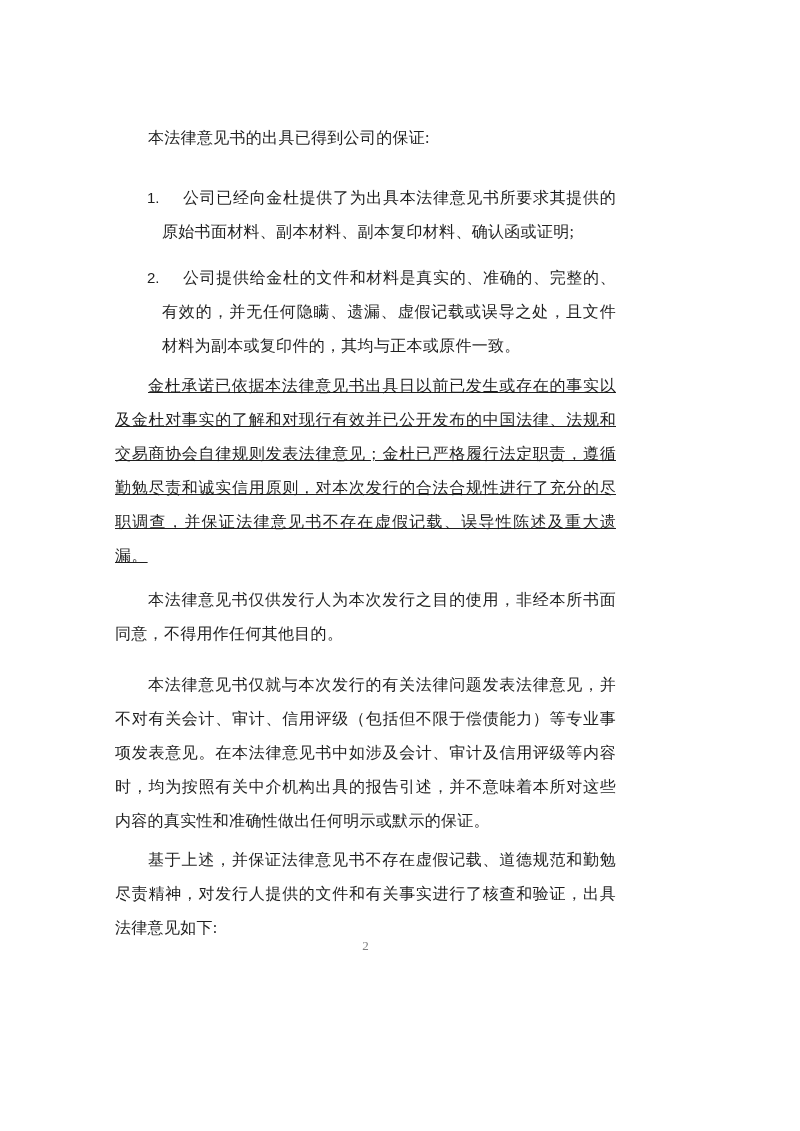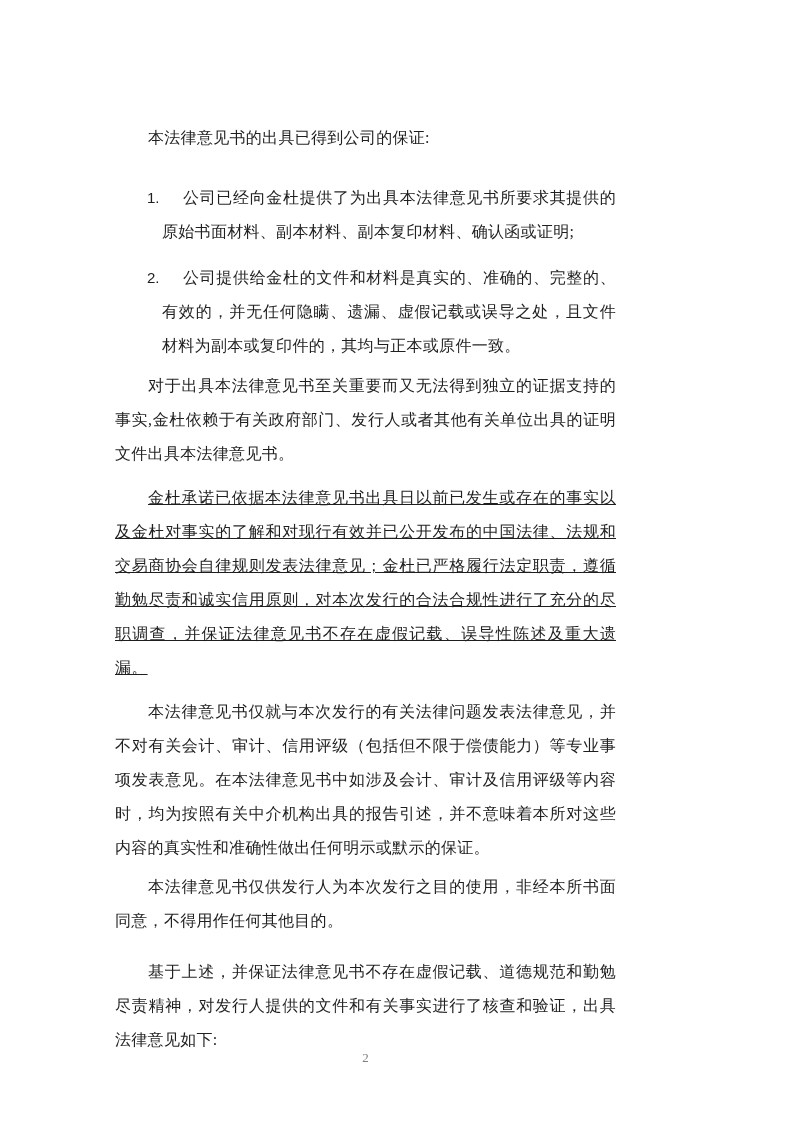--- a/index.html
+++ b/index.html
@@ -74,26 +74,25 @@
   <div class="list-item li-1">
     <span class="li-num">1.</span>
     <p class="li-text">公司已经向金杜提供了为出具本法律意见书所要求其提供的原始书面材料、副本材料、副本复印材料、确认函或证明;</p>
   </div>
 
   <div class="list-item li-2">
     <span class="li-num">2.</span>
     <p class="li-text">公司提供给金杜的文件和材料是真实的、准确的、完整的、有效的，并无任何隐瞒、遗漏、虚假记载或误导之处，且文件材料为副本或复印件的，其均与正本或原件一致。</p>
   </div>
 
-  <p class="para p0">对于出具本法律意见书至关重要而又无法得到独立的证据支持的事实,金杜依赖于有关政府部门、发行人或者其他有关单位出具的证明文件出具本法律意见书。</p>
 
   <p class="para p1">金杜承诺已依据本法律意见书出具日以前已发生或存在的事实以及金杜对事实的了解和对现行有效并已公开发布的中国法律、法规和交易商协会自律规则发表法律意见；金杜已严格履行法定职责，遵循勤勉尽责和诚实信用原则，对本次发行的合法合规性进行了充分的尽职调查，并保证法律意见书不存在虚假记载、误导性陈述及重大遗漏。</p>
 
+  <p class="para p3">本法律意见书仅供发行人为本次发行之目的使用，非经本所书面同意，不得用作任何其他目的。</p>
+
   <p class="para p2">本法律意见书仅就与本次发行的有关法律问题发表法律意见，并不对有关会计、审计、信用评级（包括但不限于偿债能力）等专业事项发表意见。在本法律意见书中如涉及会计、审计及信用评级等内容时，均为按照有关中介机构出具的报告引述，并不意味着本所对这些内容的真实性和准确性做出任何明示或默示的保证。</p>
-
-  <p class="para p3">本法律意见书仅供发行人为本次发行之目的使用，非经本所书面同意，不得用作任何其他目的。</p>
 
 
   <p class="para p5">基于上述，并保证法律意见书不存在虚假记载、道德规范和勤勉尽责精神，对发行人提供的文件和有关事实进行了核查和验证，出具法律意见如下:</p>
 
   <div class="page-num">2</div>
 
 </div>
 
 </body></html>

